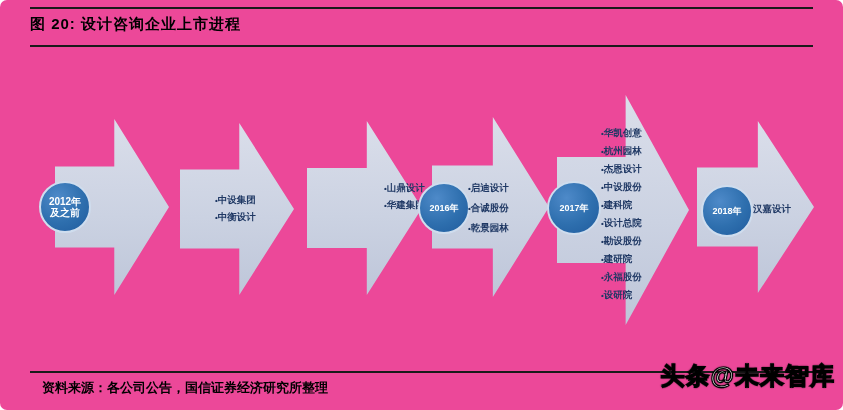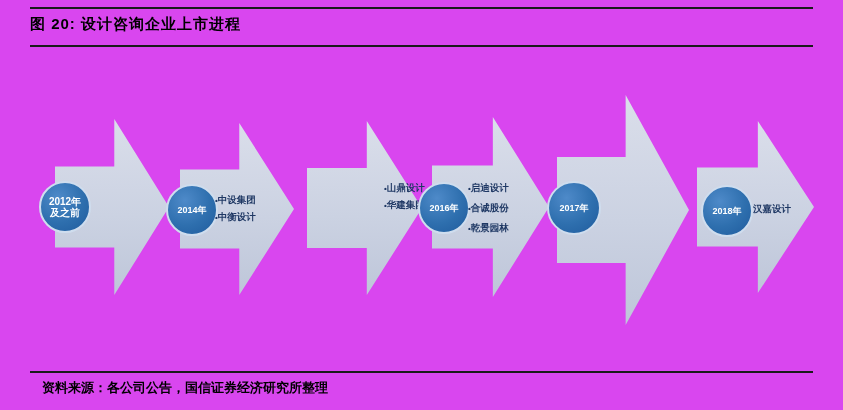--- a/index.html
+++ b/index.html
@@ -1,17 +1,17 @@
 <!DOCTYPE html>
 <html><head>
 <meta charset="utf-8">
 <style>
   html,body{margin:0;padding:0;background:#ffffff;}
-  .page{position:relative;width:843px;height:410px;background:#d946ef;overflow:hidden;
-        font-family:"Liberation Sans",sans-serif;}
+  .page{position:relative;width:843px;height:410px;background:#ec4899;overflow:hidden;
+        font-family:"Liberation Sans",sans-serif;border-radius:7px;}
   .rule{position:absolute;left:30px;width:783px;background:#1a1a1a;}
   .rule.top{top:7px;height:2px;}
   .rule.under-title{top:45px;height:2px;}
   .rule.footer{top:371px;height:2px;}
   .fig-title{position:absolute;left:30px;top:15px;font-size:15px;font-weight:bold;
              color:#000;letter-spacing:1px;}
   
   .arrow{position:absolute;
          background:linear-gradient(180deg,#dadeea 0%,#cbd2e2 55%,#bec6d9 100%);
          clip-path:polygon(0% 27%,52% 27%,52% 0%,100% 50%,52% 100%,52% 73%,0% 73%);}
@@ -62,23 +62,20 @@
   <div class="fig-title">图 20: 设计咨询企业上市进程</div>
   <div class="rule under-title"></div>
 
   <div class="arrow a1"></div>
   <div class="circle c1">
     <span>2012年</span>
     <span>及之前</span>
   </div>
 
   <div class="arrow a2"></div>
-  <div class="circle c2">
-    <span>2014年</span>
-  </div>
   <ul class="companies l2">
       <li>中设集团</li>
       <li>中衡设计</li>
     </ul>
 
   <div class="arrow a3"></div>
   <ul class="companies l3">
       <li>山鼎设计</li>
       <li>华建集团</li>
     </ul>
@@ -90,25 +87,38 @@
   <ul class="companies l4">
       <li>启迪设计</li>
       <li>合诚股份</li>
       <li>乾景园林</li>
     </ul>
 
   <div class="arrow a5"></div>
   <div class="circle c5">
     <span>2017年</span>
   </div>
+  <ul class="companies l5">
+      <li>华凯创意</li>
+      <li>杭州园林</li>
+      <li>杰恩设计</li>
+      <li>中设股份</li>
+      <li>建科院</li>
+      <li>设计总院</li>
+      <li>勘设股份</li>
+      <li>建研院</li>
+      <li>永福股份</li>
+      <li>设研院</li>
+    </ul>
 
   <div class="arrow a6"></div>
   <div class="circle c6">
     <span>2018年</span>
   </div>
   <ul class="companies no-bullet l6">
       <li>汉嘉设计</li>
     </ul>
 
   <div class="rule footer"></div>
   <div class="source">资料来源：各公司公告，国信证券经济研究所整理</div>
+  <div class="watermark">头条@未来智库</div>
 
 </div>
 
 </body></html>

